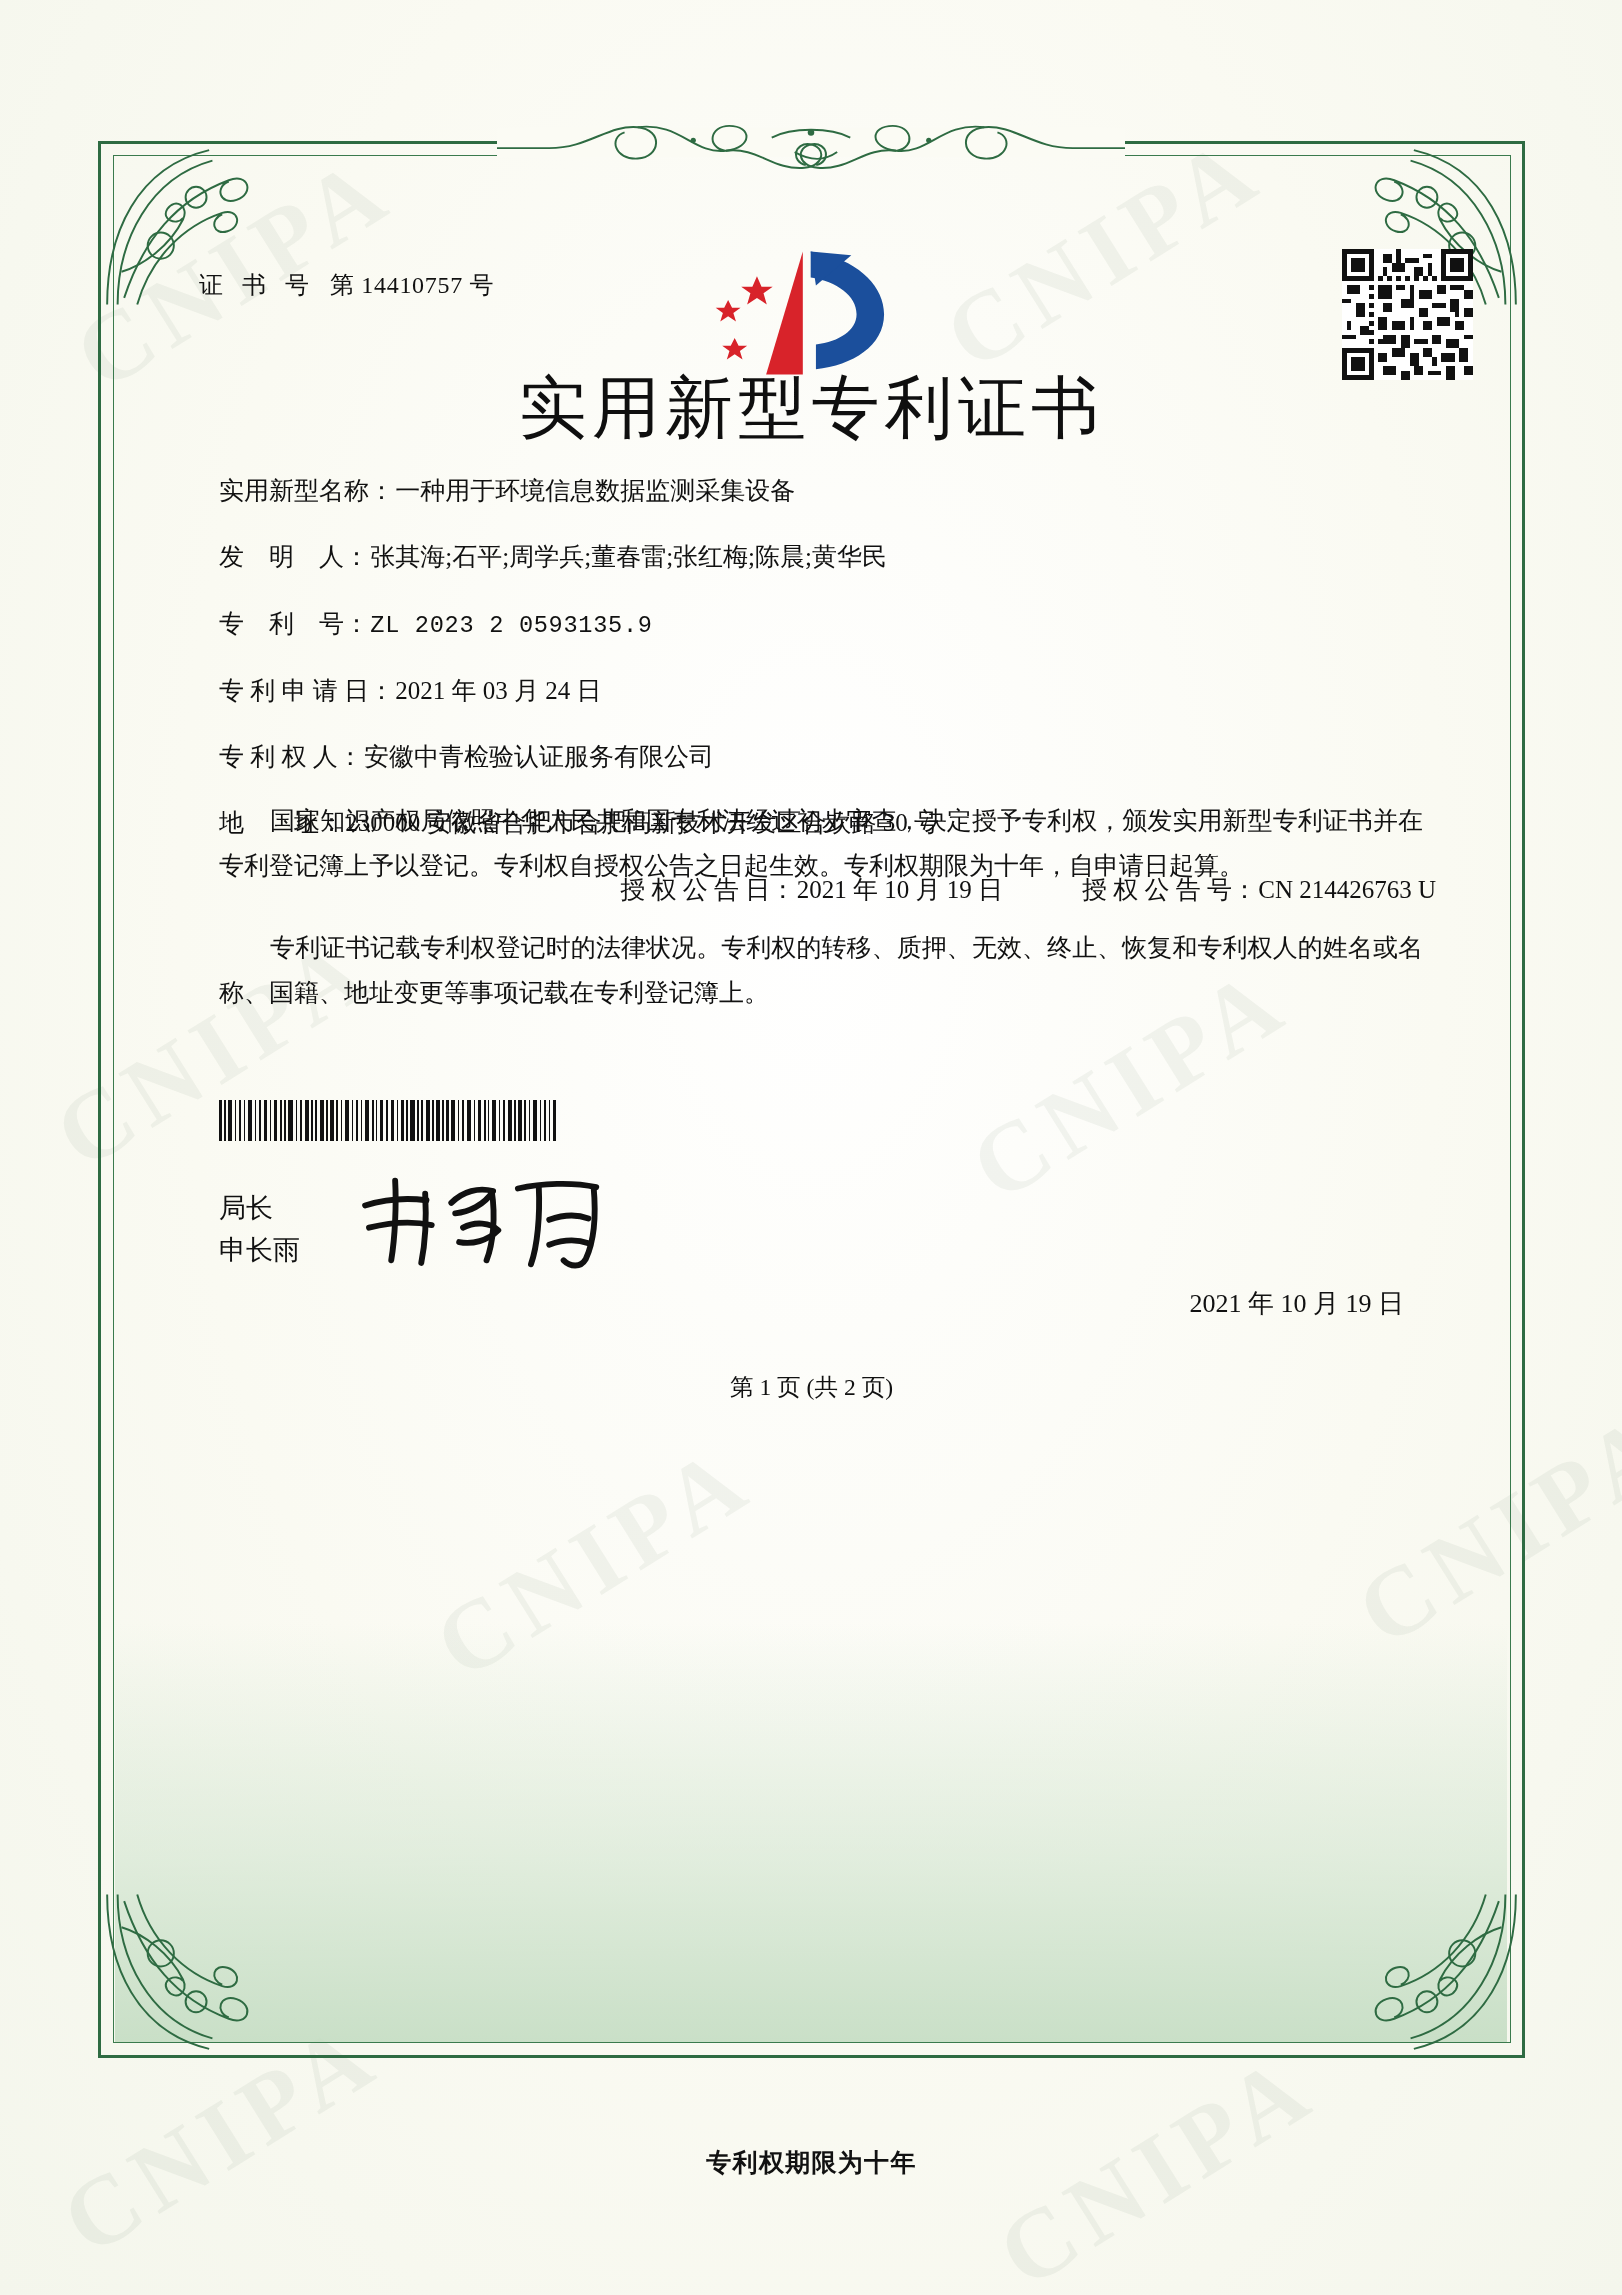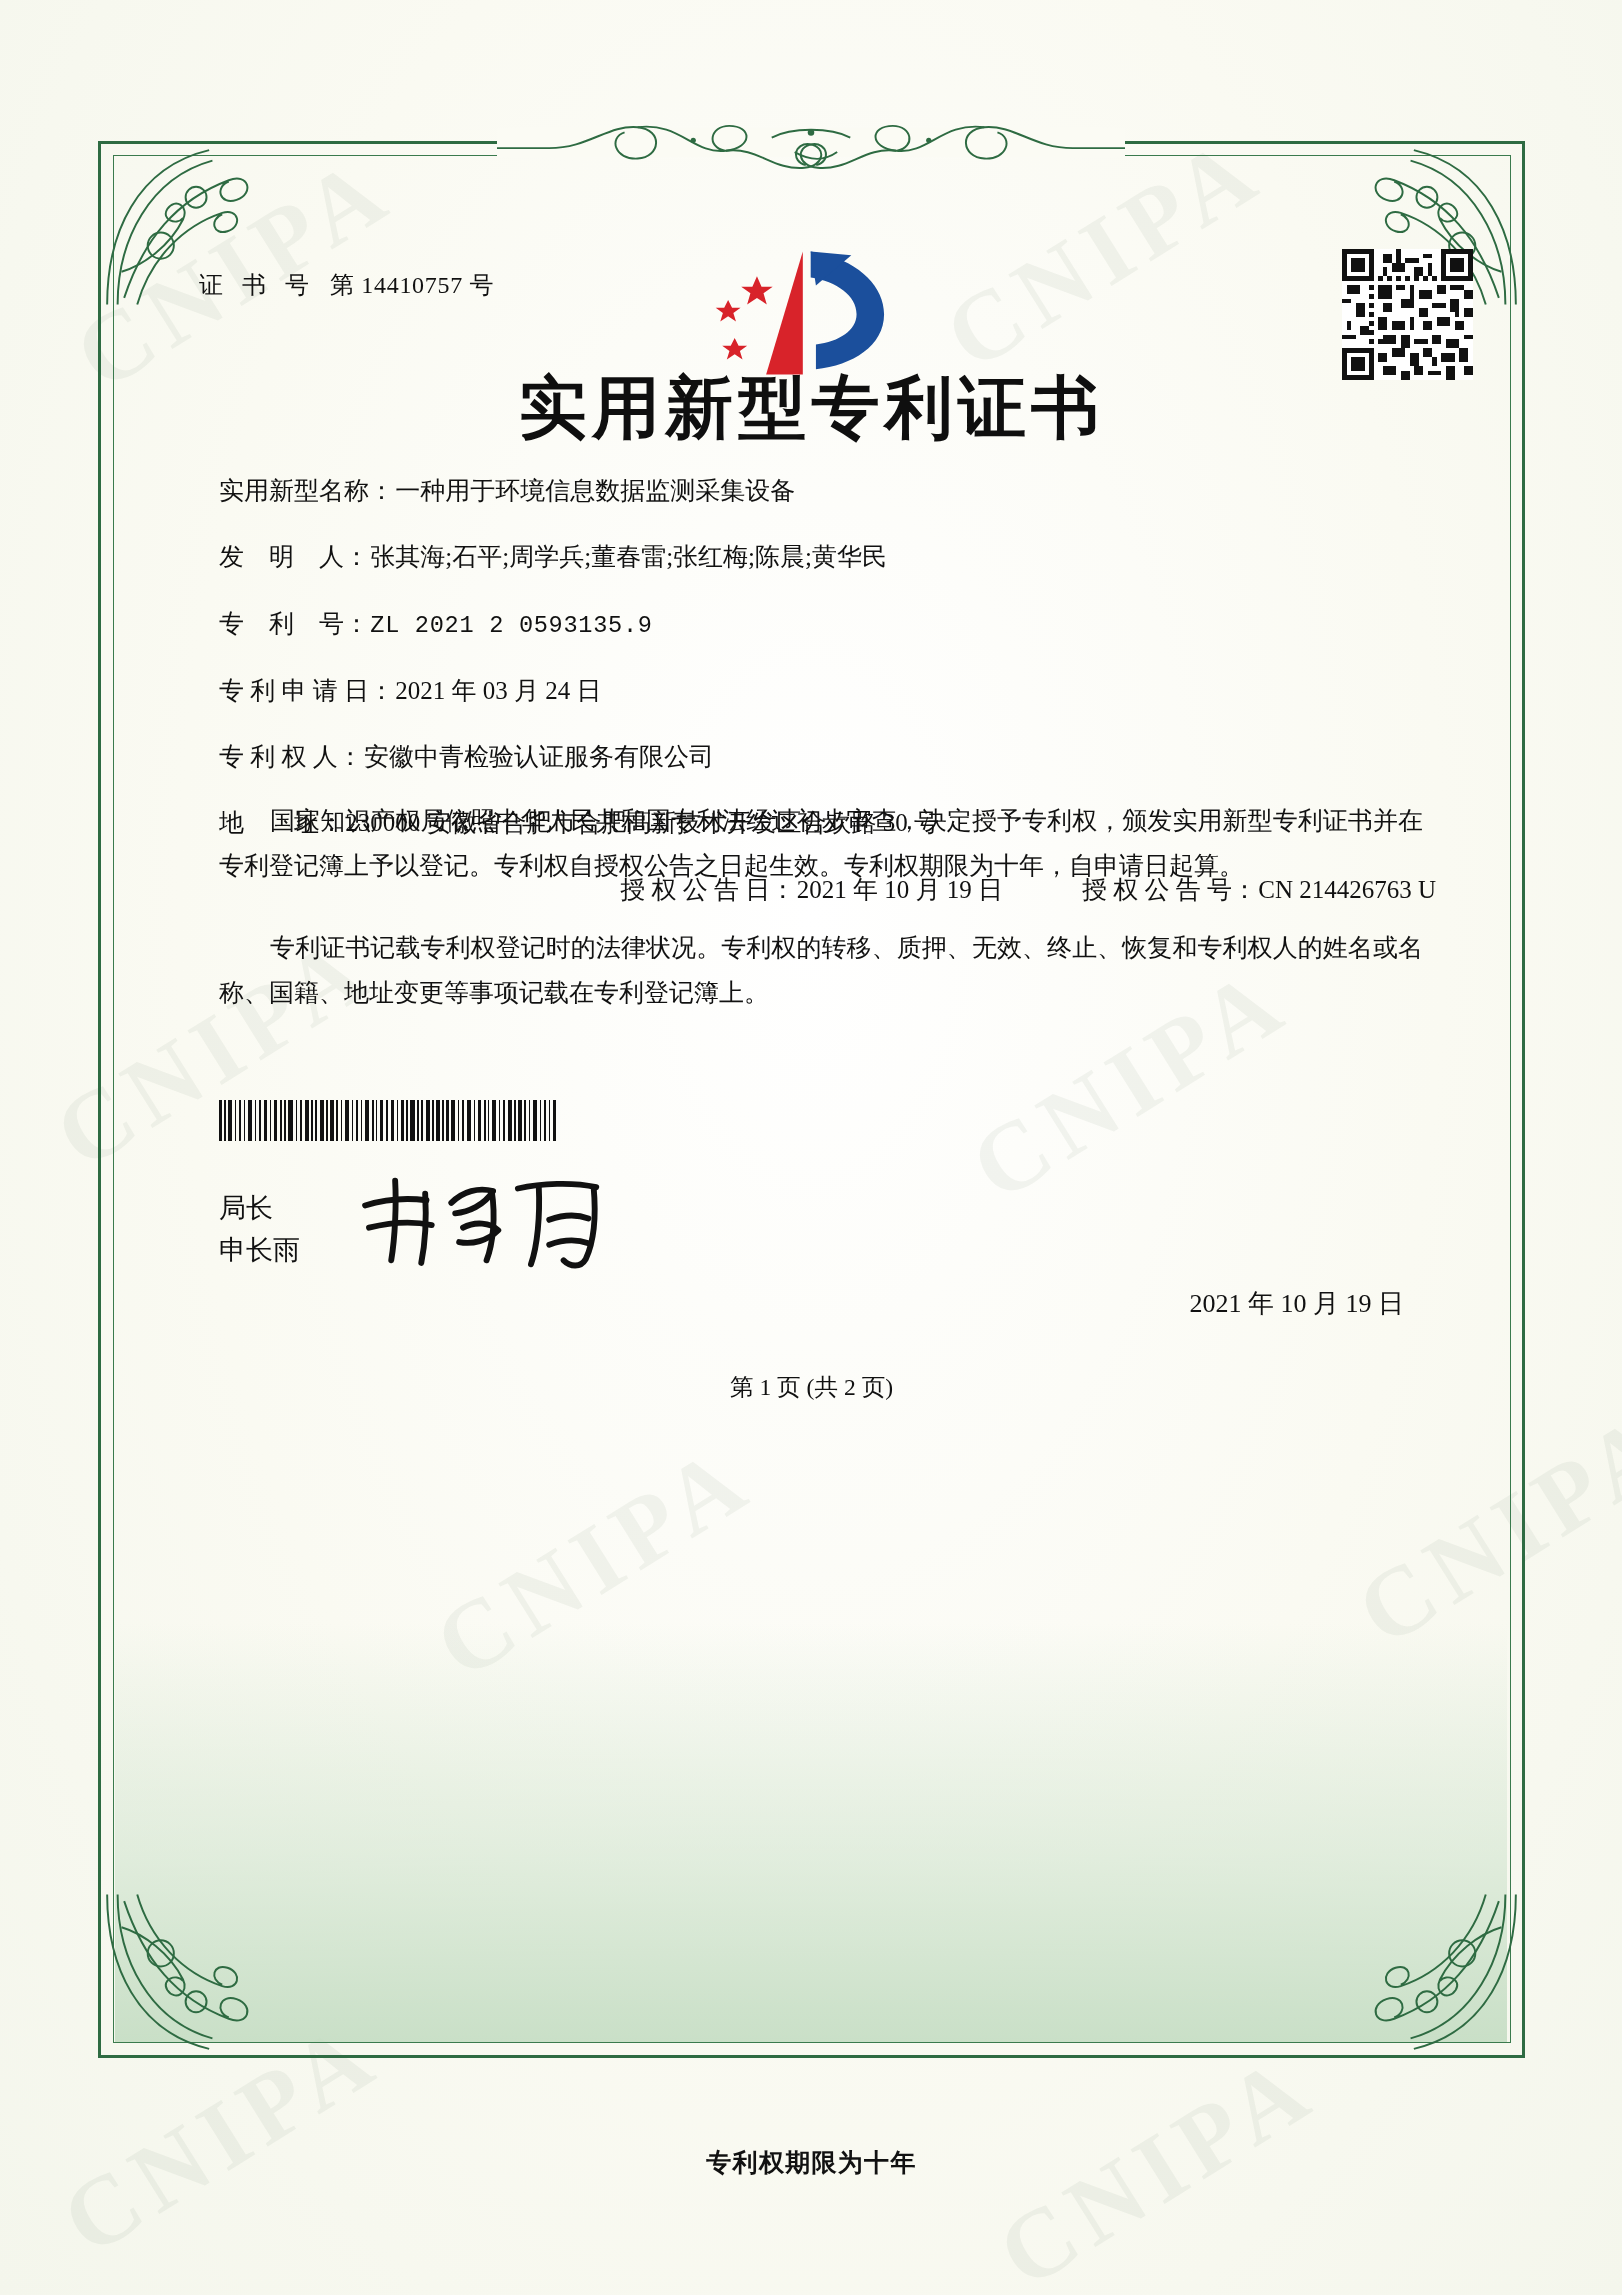--- a/index.html
+++ b/index.html
@@ -134,21 +134,21 @@
     height: 151px;
   }
 
   .title {
     position: absolute;
     top: 222px;
     left: 0;
     width: 100%;
     text-align: center;
     font-size: 68px;
-    font-weight: bold;
+    font-weight: normal;
     letter-spacing: 5.2px;
     color: #0f0f0f;
     font-family: "DejaVu Sans", "Liberation Sans", sans-serif;
   }
 
   .fields {
     position: absolute;
     left: 121px;
     top: 334px;
     width: 1217px;
@@ -467,21 +467,21 @@
       <div class="frow">
         <span class="flabel">实用新型名称：</span>
         <span class="fval">一种用于环境信息数据监测采集设备</span>
       </div>
       <div class="frow">
         <span class="flabel">发    明    人：</span>
         <span class="fval">张其海;石平;周学兵;董春雷;张红梅;陈晨;黄华民</span>
       </div>
       <div class="frow">
         <span class="flabel">专    利    号：</span>
-        <span class="fval mono">ZL 2021 2 0593135.9</span>
+        <span class="fval mono">ZL 2023 2 0593135.9</span>
       </div>
       <div class="frow">
         <span class="flabel">专 利 申 请 日：</span>
         <span class="fval">2021 年 03 月 24 日</span>
       </div>
       <div class="frow">
         <span class="flabel">专 利 权 人：</span>
         <span class="fval">安徽中青检验认证服务有限公司</span>
       </div>
       <div class="frow">

